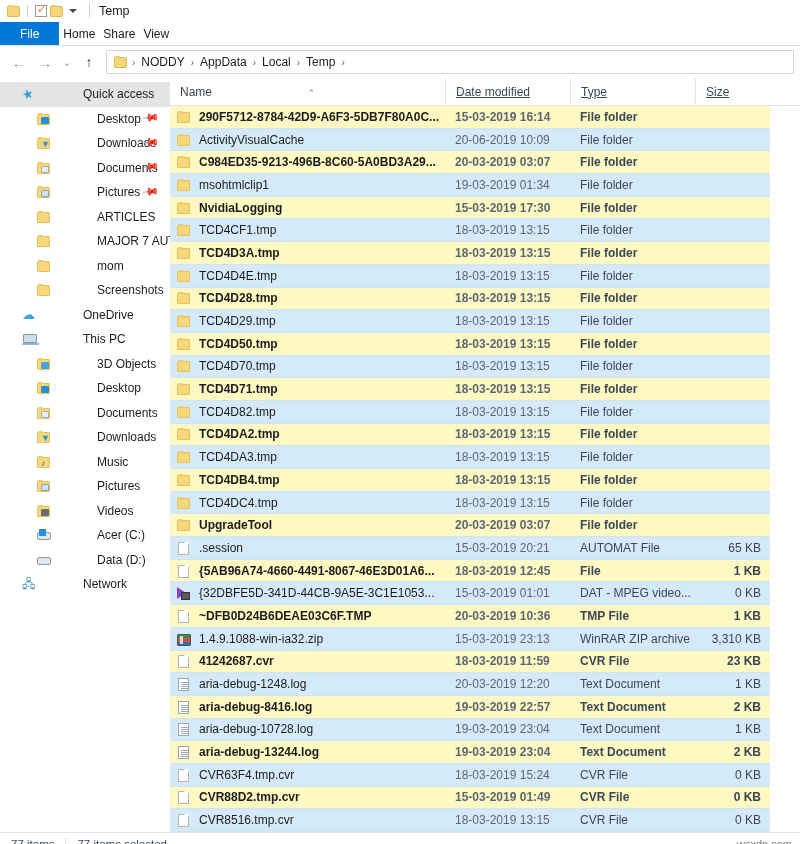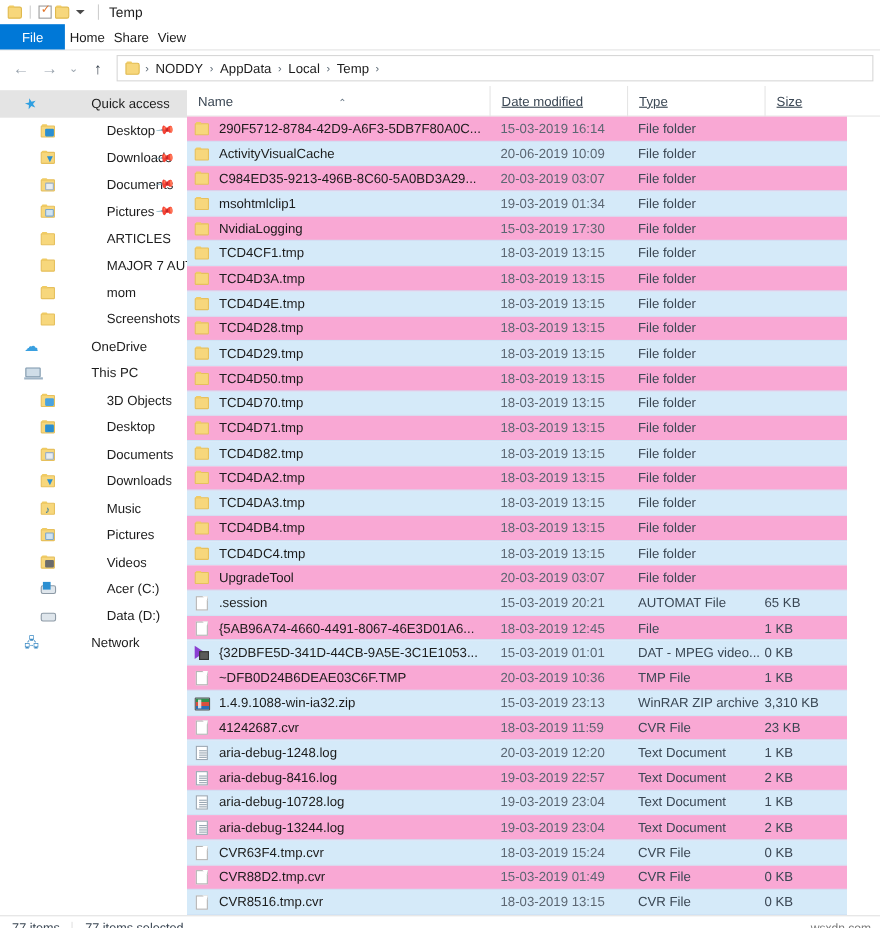--- a/index.html
+++ b/index.html
@@ -165,28 +165,28 @@
   .c-date { width: 125px; flex: 0 0 125px; }
   .c-type { width: 125px; flex: 0 0 125px; }
   .c-size { width: 78px; flex: 0 0 78px; }
 
   .rows { position: relative; }
   .row {
     height: 22.7px; display: flex; align-items: center;
     font-size: 12px; color: #1c1c1c; width: 600px;
     border-bottom: 1px solid #cfe3f5;
   }
-  .row.sel-a { background: #f9a8d4; }
+  .row.sel-a { background: #fef9c3; font-weight: bold; }
   .row.sel-b { background: #d5eaf9; }
   .cell { padding-left: 10px; overflow: hidden; white-space: nowrap; }
   .cell.name { width: 275px; flex: 0 0 275px; display: flex; align-items: center;
                padding-left: 6px; }
   .cell.date { width: 125px; flex: 0 0 125px; color: #5c6672; }
   .cell.type { width: 125px; flex: 0 0 125px; color: #3b4754; }
-  .cell.size { width: 78px; flex: 0 0 78px; color: #3b4754; 
+  .cell.size { width: 78px; flex: 0 0 78px; color: #3b4754; text-align: right;
                padding-left: 0; padding-right: 12px; }
   .fi { width: 16px; height: 16px; position: relative; margin-right: 7px; flex: 0 0 auto; }
 
   
   .ic-file {
     width: 11px; height: 13px; background: #ffffff; border: 1px solid #b4b4b4;
     position: absolute; left: 2px; top: 2px;
   }
   .ic-file::after {
     content: ""; position: absolute; right: -1px; top: -1px;

